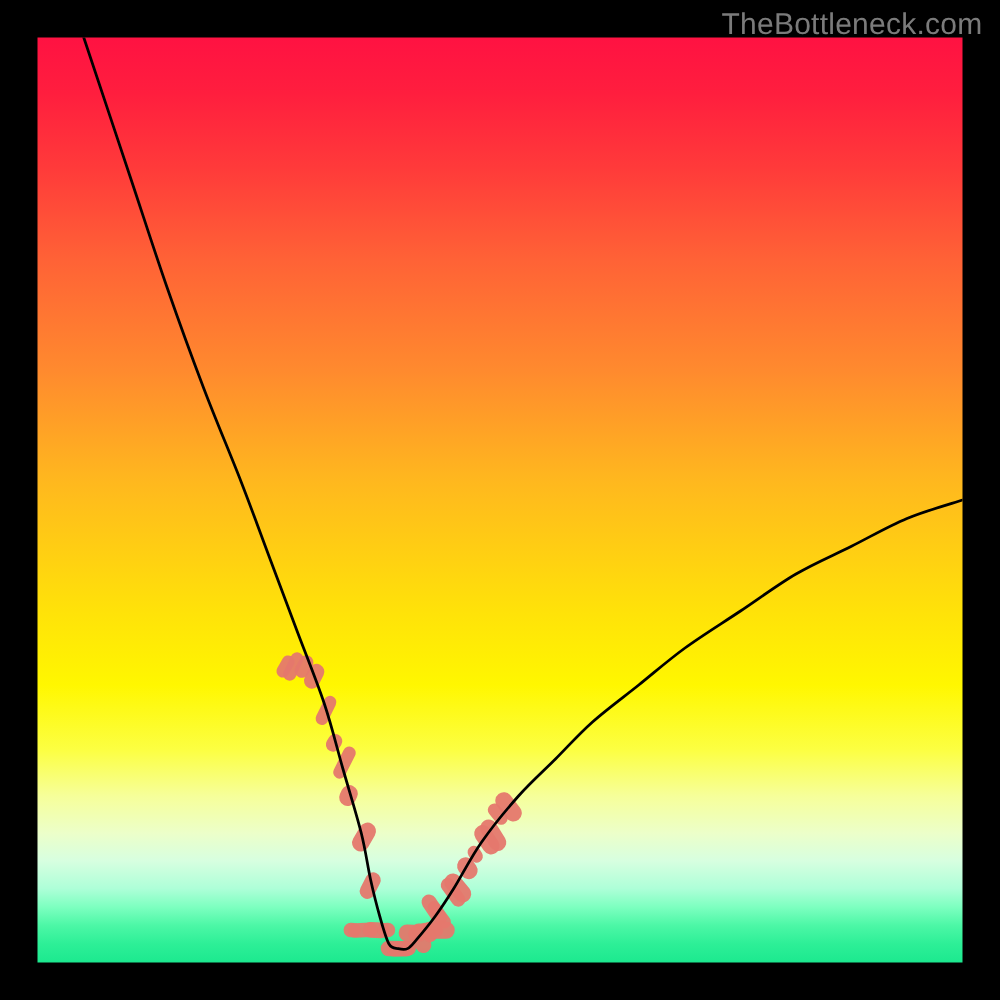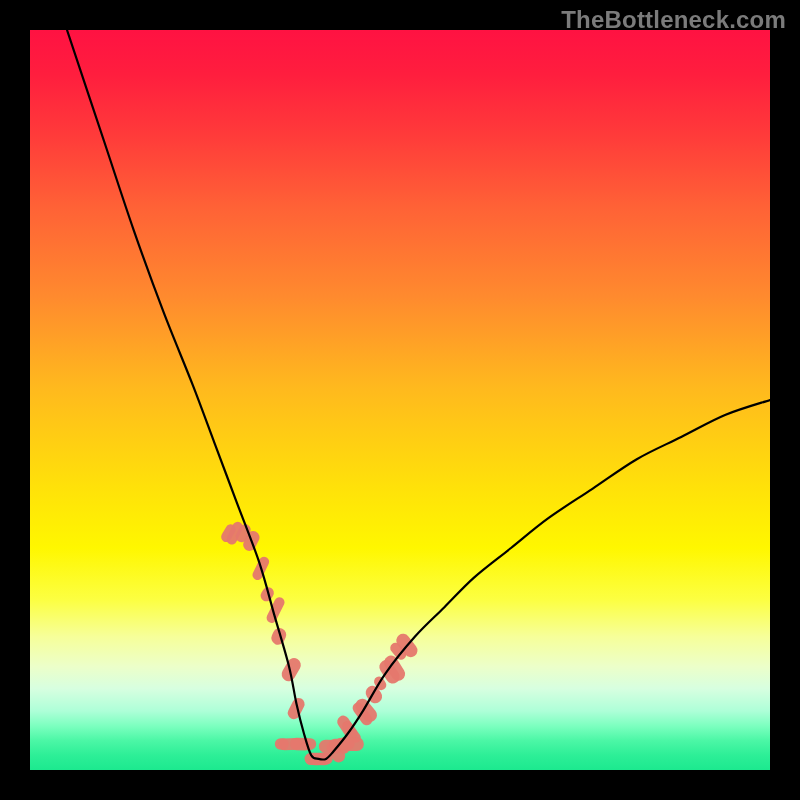--- a/index.html
+++ b/index.html
@@ -16,21 +16,21 @@
     width: 800px;
     height: 800px;
     background: #000;
   }
   .watermark {
     position: absolute;
     top: 6px;
     right: 14px;
     color: #7b7b7b;
     font-size: 24px;
-    font-weight: 700;
+    font-weight: 400;
     letter-spacing: 0.2px;
     z-index: 10;
     pointer-events: none;
     text-align: center;
   }
   .plot-area {
     position: absolute;
     left: 30px;
     top: 30px;
     width: 740px;

